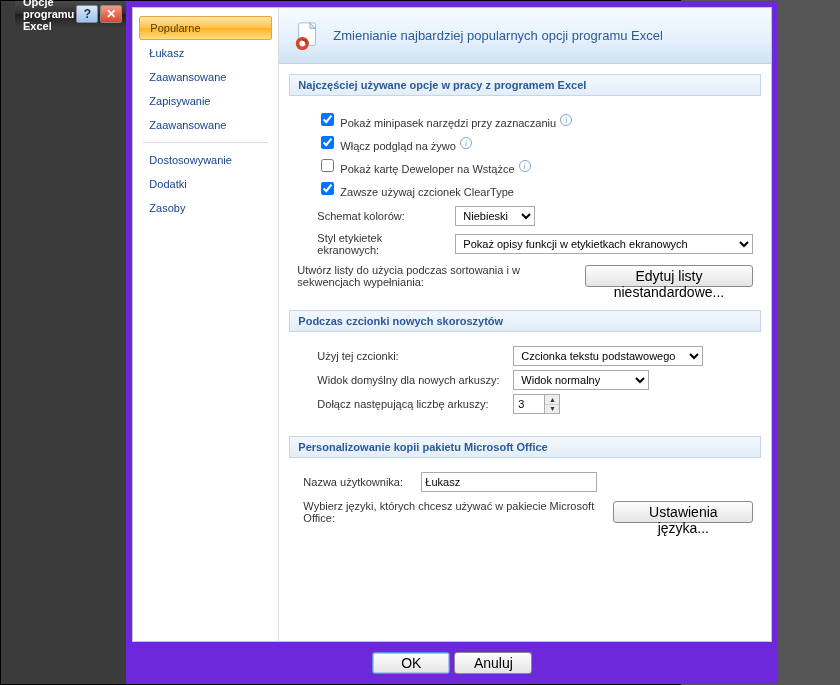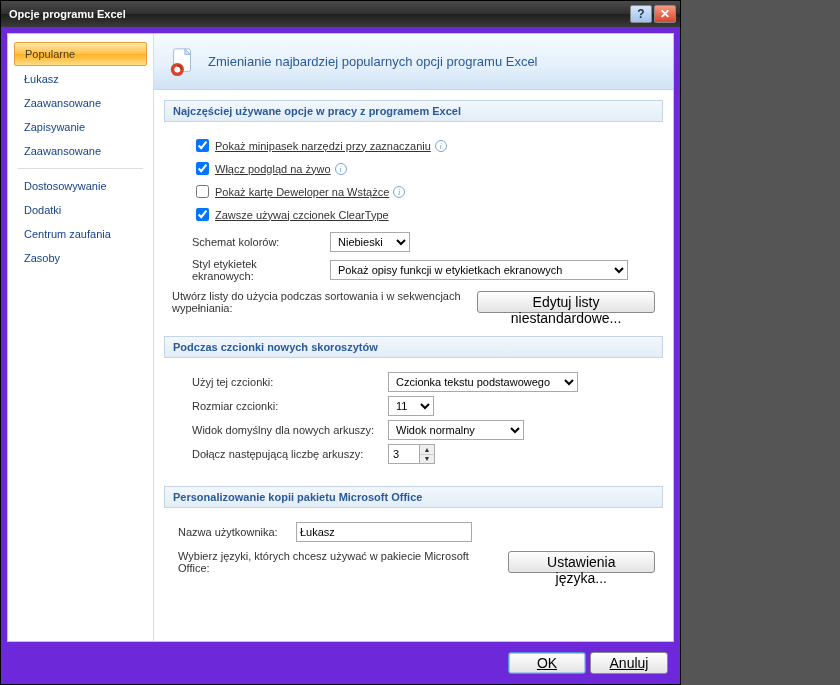--- a/index.html
+++ b/index.html
@@ -10,22 +10,23 @@
     background: #555;
     width: 840px;
     height: 685px;
     overflow: hidden;
   }
   .window {
     width: 681px;
     height: 685px;
     background: #3b3b3b;
     display: flex;
-    flex-direction: column;
+    flex-direction: row;
     border: 1px solid #000;
+    padding-left: 14px;
   }
   .titlebar {
     height: 26px;
     background: linear-gradient(to bottom, #4b4b4b 0%, #2f2f2f 50%, #1f1f1f 51%, #3a3a3a 100%);
     display: flex;
     align-items: center;
     padding: 0 4px 0 8px;
     color: #fff;
     font-weight: bold;
   }
@@ -103,21 +104,21 @@
     color: #2a5a9a;
     font-weight: bold;
     padding: 4px 8px;
     margin-top: 4px;
   }
   .section-body {
     padding: 10px 8px 14px 28px;
     color: #333;
   }
   .row { display:flex; align-items:center; margin: 4px 0; }
-  .row label.chk { display:flex; align-items:center;text-decoration:underline; }
+  .row label.chk { display:flex; align-items:flex-end; }
   .row input[type=checkbox] { margin-right:6px; }
   .info-icon {
     display:inline-block; width:12px; height:12px; border-radius:50%;
     border:1px solid #7aa7d6; color:#7aa7d6; font-size:9px; line-height:11px;
     text-align:center; margin-left:4px; font-style: italic; font-family: Georgia, serif;
   }
   .field-label { margin-right: 10px; }
   select, input[type=text] {
     font-family: inherit; font-size: 11px;
     border:1px solid #aaa; background:#fff; padding:1px 3px;
@@ -134,23 +135,22 @@
   }
   .spinner .btns div:last-child { border-bottom:none; }
   button.winbtn {
     font-family:inherit; font-size:14px;
     background: linear-gradient(to bottom,#fefefe,#e4e4e4);
     border:1px solid #8a8a8a; border-radius:3px;
     padding: 2px 12px; height:22px; cursor:default;
   }
 
   .footer {
-    display:flex; justify-content:flex-end; gap:4px;
+    display:flex; justify-content:center; gap:4px;
     padding: 10px 6px 4px 6px;
-    text-decoration: underline;
   }
   .footer button.winbtn { width:78px; }
   .footer button.ok { border-color:#5a8fd6; box-shadow: inset 0 0 0 1px #a7c7ec; }
 </style>
 </head>
 <body>
 
 <div class="window">
   <div class="titlebar">
     <span class="title">Opcje programu Excel</span>
@@ -166,21 +166,20 @@
     <div class="main-row">
       <div class="sidebar">
         <div class="sidebar-item selected"><span>Popularne</span></div>
         <div class="sidebar-item"><span>Łukasz</span></div>
         <div class="sidebar-item"><span>Zaawansowane</span></div>
         <div class="sidebar-item"><span>Zapisywanie</span></div>
         <div class="sidebar-item"><span>Zaawansowane</span></div>
         <hr>
         <div class="sidebar-item"><span>Dostosowywanie</span></div>
         <div class="sidebar-item"><span>Dodatki</span></div>
-        <div class="sidebar-item"><span>Centrum zaufania</span></div>
         <div class="sidebar-item"><span>Zasoby</span></div>
       </div>
 
       <div class="content">
         <div class="header-banner">
           <span class="icon">
             <svg viewBox="0 0 32 32">
               <rect x="6" y="2" width="18" height="24" rx="2" fill="#fff" stroke="#9bb9d9"></rect>
               <path d="M18 2 L24 8 L18 8 Z" fill="#cfe1f3" stroke="#9bb9d9"></path>
               <circle cx="10" cy="24" r="7" fill="#d9452b"></circle>
@@ -237,24 +236,20 @@
             </div>
           </div>
 
           <div class="section-head">Podczas czcionki nowych skoroszytów</div>
           <div class="section-body">
             <div class="row">
               <span class="field-label" style="width:186px;">Użyj tej czcionki:</span>
               <select style="width:190px;"><option>Czcionka tekstu podstawowego</option></select>
             </div>
             <div class="row">
-              <span class="field-label" style="width:186px;">Rozmiar czcionki:</span>
-              <select style="width:46px;"><option>11</option></select>
-            </div>
-            <div class="row">
               <span class="field-label" style="width:186px;">Widok domyślny dla nowych arkuszy:</span>
               <select style="width:136px;"><option>Widok normalny</option></select>
             </div>
             <div class="row">
               <span class="field-label" style="width:186px;">Dołącz następującą liczbę arkuszy:</span>
               <span class="spinner">
                 <input type="text" value="3" style="">
                 <span class="btns">
                     <div>▲</div>
                     <div>▼</div>

